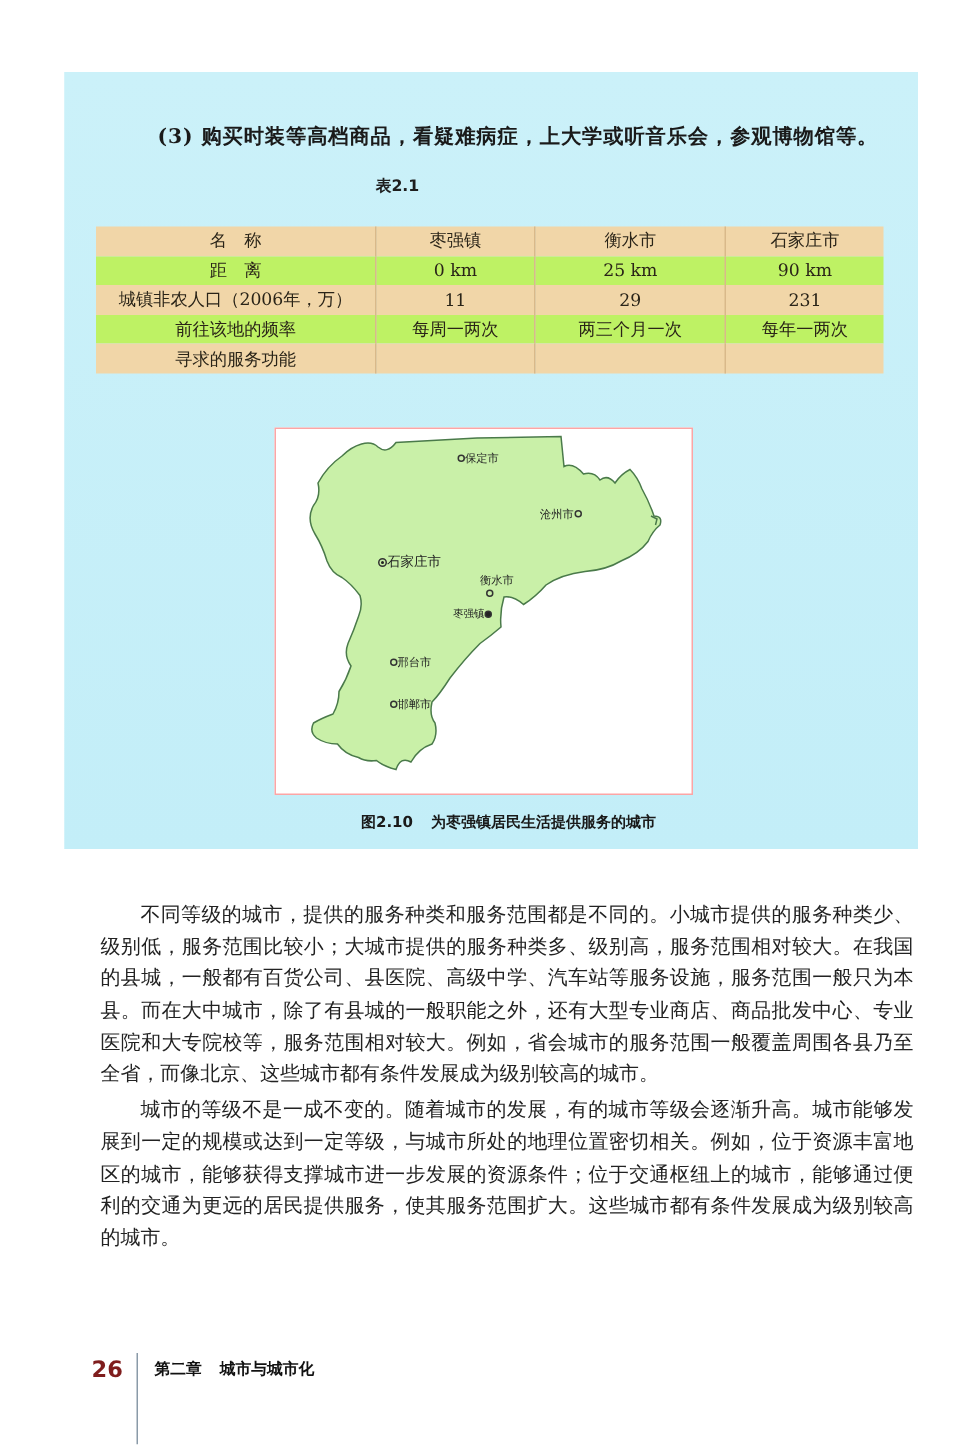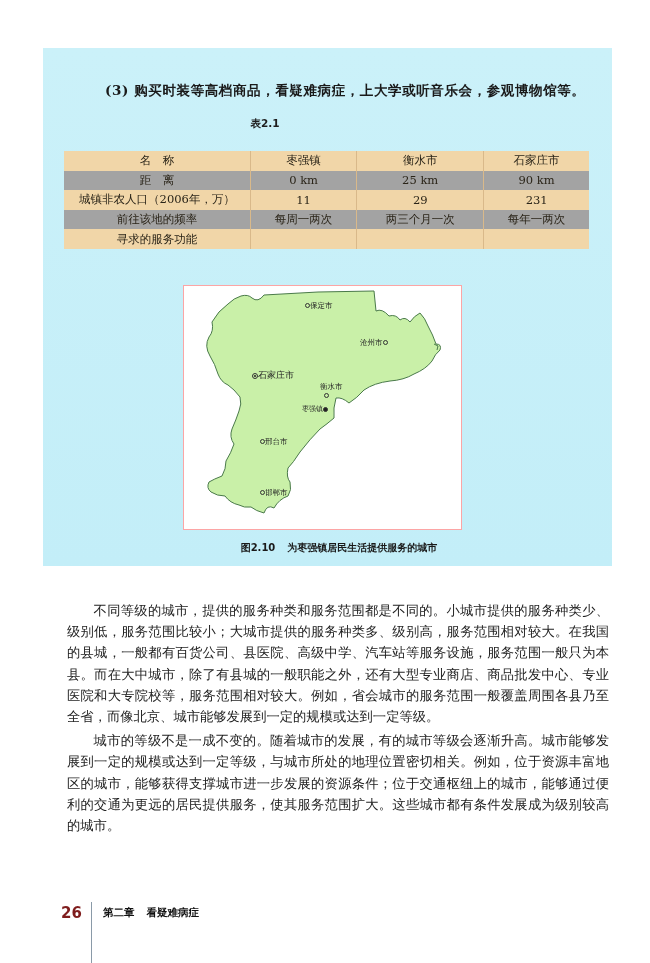--- a/index.html
+++ b/index.html
@@ -22,21 +22,21 @@
   }
   table.data {
     position: absolute; left: 64px; top: 151px; width: 525px; border-collapse: collapse;
     font-size: 11.5px; color: #2a2418;
   }
   table.data td {
     height: 19.6px; padding: 0; text-align: center; border-left: 1px solid #d9b98a; white-space: nowrap;
   }
   table.data td:first-child { border-left: none; width: 186px; }
   table.data tr.tan td { background: #f1d6a8; }
-  table.data tr.light td { background: #a3a3a3; }
+  table.data tr.light td { background: #bef264; }
   .map-box {
     position: absolute; left: 183px; top: 285px; width: 277px; height: 243px;
     background: #ffffff; border: 1px solid #fca5a5;
   }
   .map-box svg { position: absolute; left: 0; top: 0; }
   .city {
     position: absolute; font-family: "DejaVu Sans", "Liberation Sans", sans-serif;
     font-size: 7.5px; color: #222; white-space: nowrap; line-height: 10px;
   }
   .city .dot { display: inline-block; width: 3px; height: 3px; border: 1px solid #333; border-radius: 50%; vertical-align: middle; }
@@ -113,29 +113,29 @@
     <path d="M 250 58 L 254 60 L 253 64" fill="none" stroke="#4a7a4a" stroke-width="1"></path>
   </svg>
 
   <div class="city" style="left:121px; top:15px;"><span class="dot"></span><span>保定市</span></div>
   <div class="city" style="left:176px; top:52px;"><span>沧州市</span><span class="dot"></span></div>
   <div class="city" style="left:68px; top:84px; font-size:9px;"><span class="dot cap"></span><span>石家庄市</span></div>
   <div class="city" style="left:136px; top:96px;"><span>衡水市</span></div>
   <div class="city" style="left:140px; top:105px;"><span class="dot"></span></div>
   <div class="city" style="left:118px; top:118px; font-size:7px;"><span>枣强镇</span><span class="dot filled"></span></div>
   <div class="city" style="left:76px; top:151px;"><span class="dot"></span><span>邢台市</span></div>
-  <div class="city" style="left:76px; top:202px;"><span class="dot"></span><span>邯郸市</span></div>
+  <div class="city" style="left:76px; top:179px;"><span class="dot"></span><span>邯郸市</span></div>
 </div>
 
 <div class="fig-caption">
   <span class="num">图2.10</span><span>为枣强镇居民生活提供服务的城市</span>
 </div>
 
 <div class="body-text">
-  <p>不同等级的城市，提供的服务种类和服务范围都是不同的。小城市提供的服务种类少、级别低，服务范围比较小；大城市提供的服务种类多、级别高，服务范围相对较大。在我国的县城，一般都有百货公司、县医院、高级中学、汽车站等服务设施，服务范围一般只为本县。而在大中城市，除了有县城的一般职能之外，还有大型专业商店、商品批发中心、专业医院和大专院校等，服务范围相对较大。例如，省会城市的服务范围一般覆盖周围各县乃至全省，而像北京、城市能够发展到一定的规模或达到一定等级。</p>
+  <p>不同等级的城市，提供的服务种类和服务范围都是不同的。小城市提供的服务种类少、级别低，服务范围比较小；大城市提供的服务种类多、级别高，服务范围相对较大。在我国的县城，一般都有百货公司、县医院、高级中学、汽车站等服务设施，服务范围一般只为本县。而在大中城市，除了有县城的一般职能之外，还有大型专业商店、商品批发中心、专业医院和大专院校等，服务范围相对较大。例如，省会城市的服务范围一般覆盖周围各县乃至全省，而像北京、这些城市都有条件发展成为级别较高的城市。</p>
   <p>城市的等级不是一成不变的。随着城市的发展，有的城市等级会逐渐升高。城市能够发展到一定的规模或达到一定等级，与城市所处的地理位置密切相关。例如，位于资源丰富地区的城市，能够获得支撑城市进一步发展的资源条件；位于交通枢纽上的城市，能够通过便利的交通为更远的居民提供服务，使其服务范围扩大。这些城市都有条件发展成为级别较高的城市。</p>
 </div>
 
 <div class="footer-num">26</div>
 <div class="footer-rule"></div>
 <div class="footer-chapter">
-  <span>第二章</span><span class="gap"></span><span>看疑难病症</span>
+  <span>第二章</span><span class="gap"></span><span>城市与城市化</span>
 </div>
 
 </body></html>

